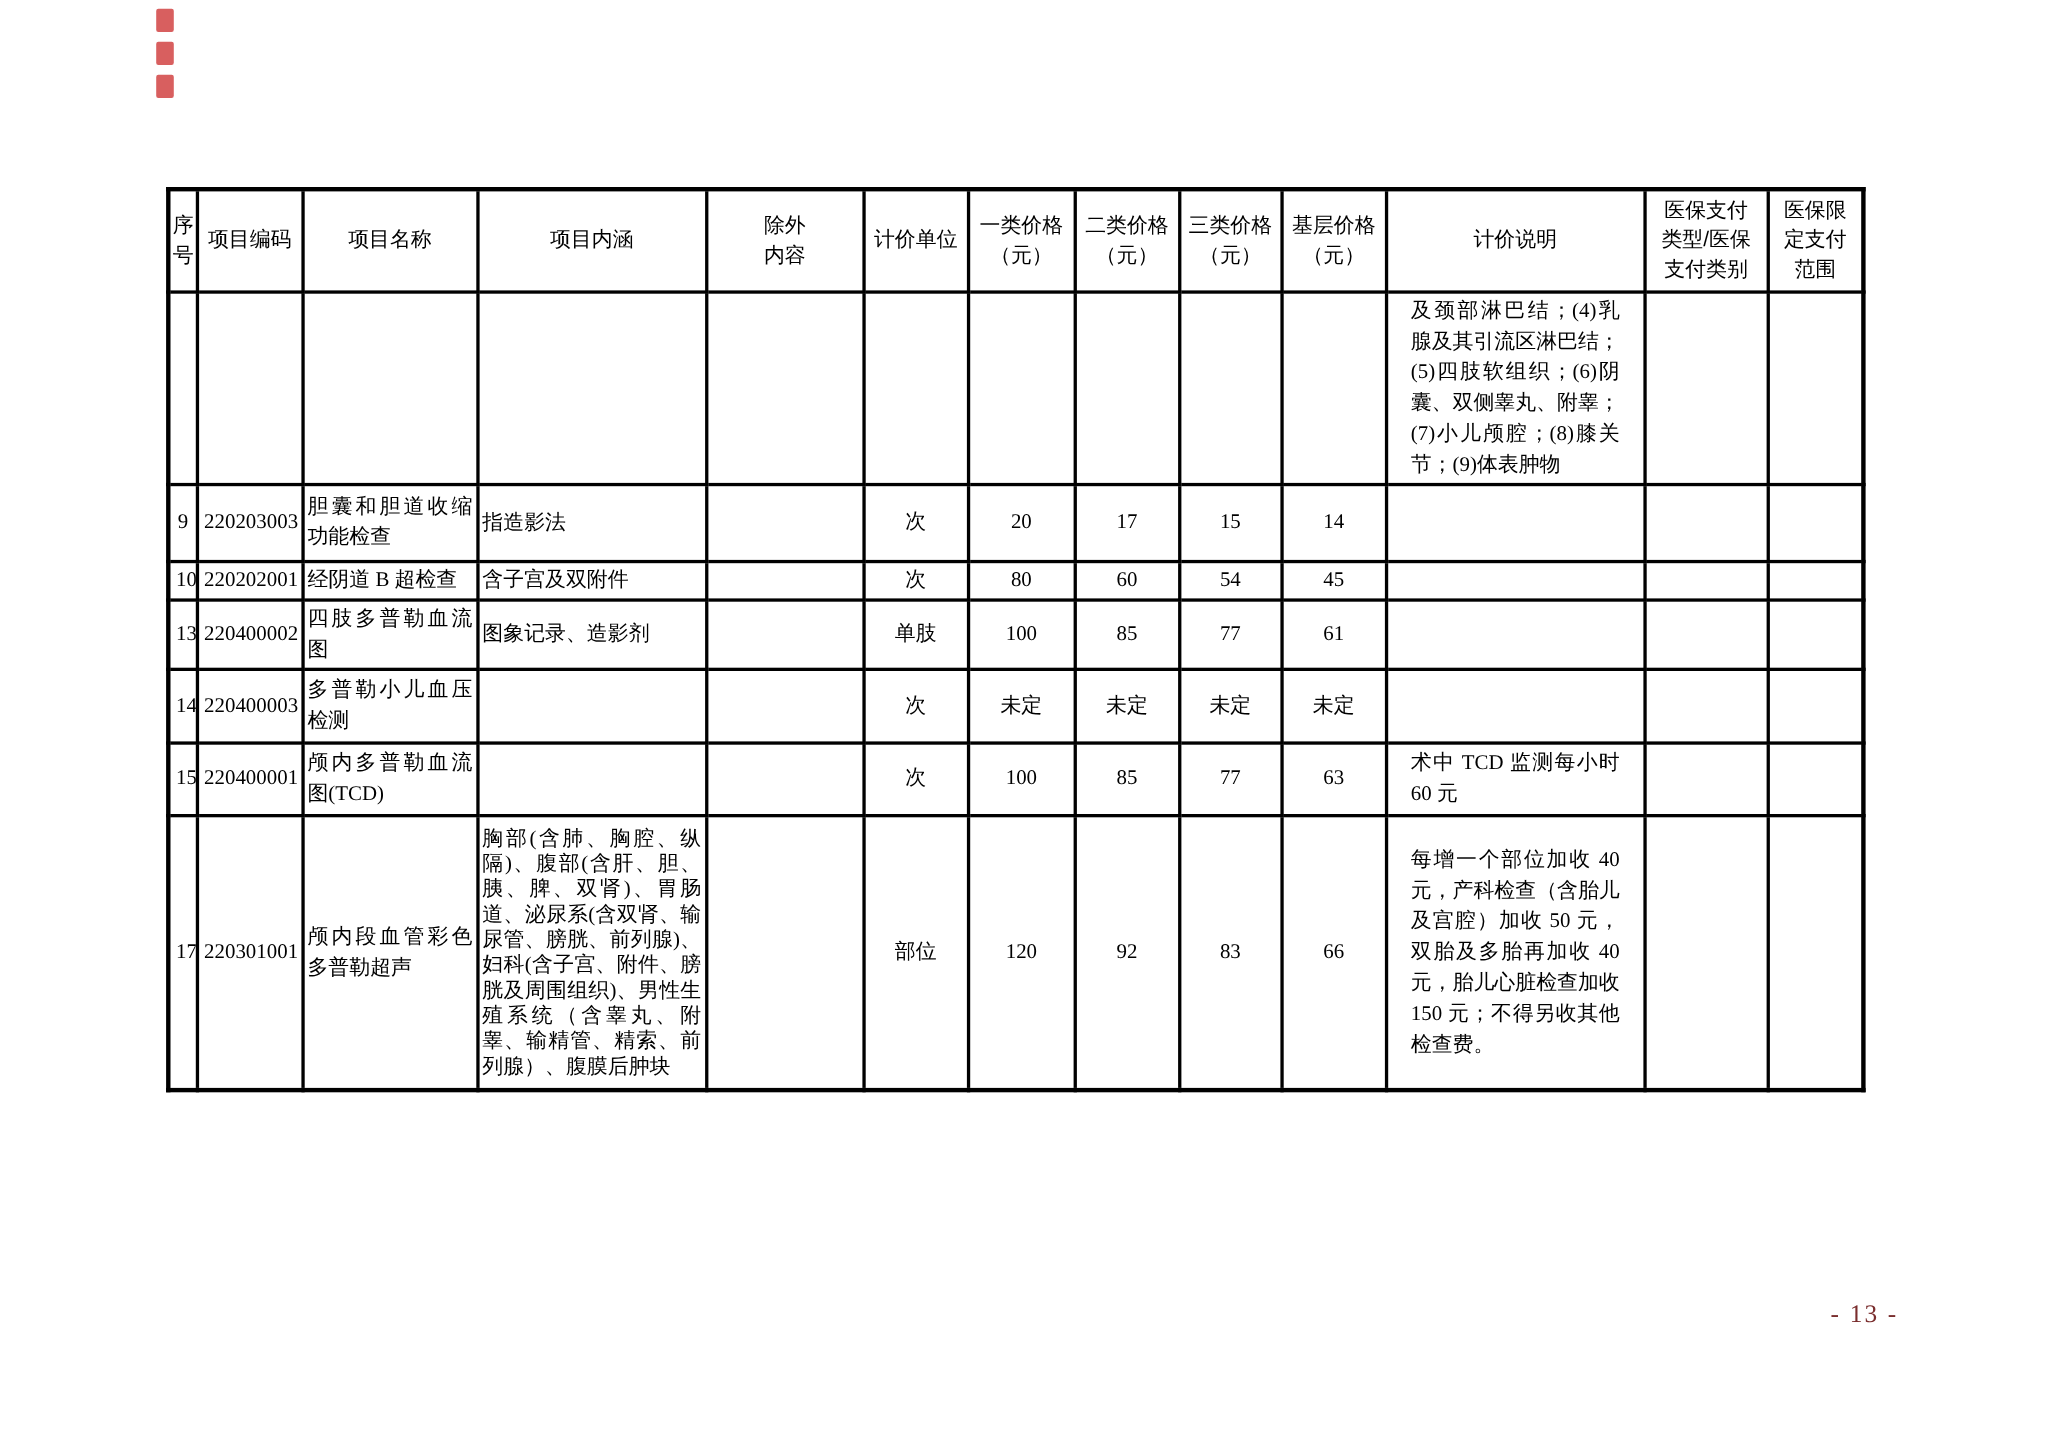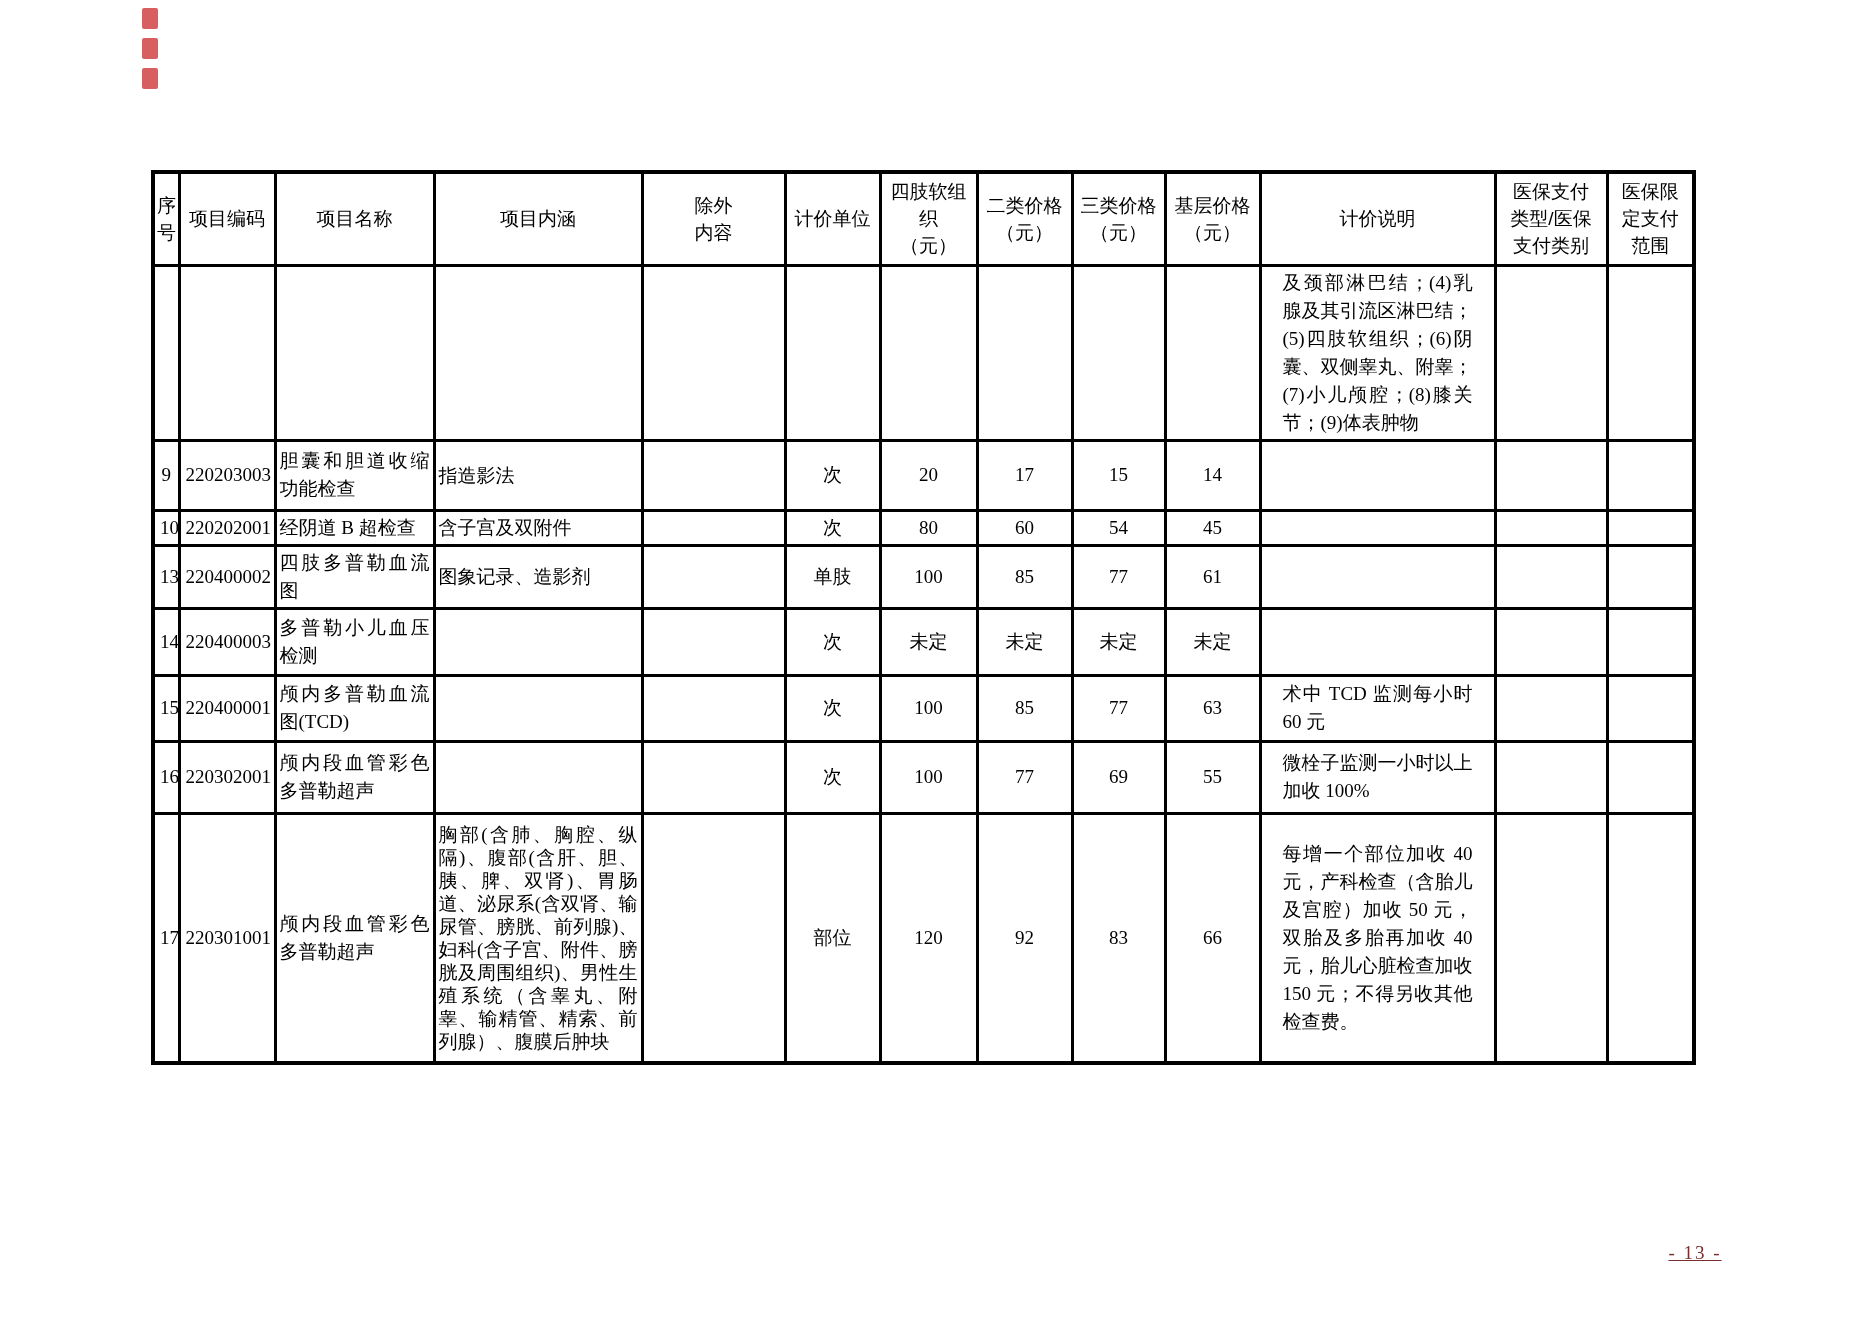--- a/index.html
+++ b/index.html
@@ -46,26 +46,25 @@
     padding: 2px 2px;
   }
   td.cell-no, td.cell-code, td.cell-unit,
   td.cell-p1, td.cell-p2, td.cell-p3, td.cell-p4 { text-align: center; }
   td.cell-name, td.cell-content { text-align: justify; padding: 2px 3px; }
   td.cell-content { line-height: 23px; }
   td.cell-note { text-align: justify; line-height: 28px; padding: 2px 21px; }
   td.cell-unit { white-space: pre-line; }
   .page-number {
     position: absolute;
-    left: 1640px; top: 1242px;
+    left: 1640px; top: 1182px;
     width: 110px;
     text-align: center;
-    font-size: 19px;
+    font-size: 23px;
     letter-spacing: 2px;
-    text-decoration: underline;
   }
 </style>
 </head>
 <body>
 
 <div class="red-marks">
   <div class="red-mark" style="background: rgb(204, 42, 42);"></div>
   <div class="red-mark" style="background: rgb(204, 42, 42);"></div>
   <div class="red-mark" style="background: rgb(204, 42, 42);"></div>
 </div>
@@ -89,21 +88,21 @@
   <thead>
     <tr>
       <th>序
 号</th>
       <th>项目编码</th>
       <th>项目名称</th>
       <th>项目内涵</th>
       <th>除外
 内容</th>
       <th>计价单位</th>
-      <th>四肢软组织
+      <th>一类价格
 （元）</th>
       <th>二类价格
 （元）</th>
       <th>三类价格
 （元）</th>
       <th>基层价格
 （元）</th>
       <th>计价说明</th>
       <th>医保支付
 类型/医保
@@ -197,35 +196,20 @@
         <td class="cell-exclude"></td>
         <td class="cell-unit">次</td>
         <td class="cell-p1">100</td>
         <td class="cell-p2">85</td>
         <td class="cell-p3">77</td>
         <td class="cell-p4">63</td>
         <td class="cell-note">术中 TCD 监测每小时 60 元</td>
         <td class="cell-pay_type"></td>
         <td class="cell-pay_scope"></td>
       </tr>
-      <tr style="height: 72px;">
-        <td class="cell-no">16</td>
-        <td class="cell-code">220302001</td>
-        <td class="cell-name">颅内段血管彩色多普勒超声</td>
-        <td class="cell-content"></td>
-        <td class="cell-exclude"></td>
-        <td class="cell-unit">次</td>
-        <td class="cell-p1">100</td>
-        <td class="cell-p2">77</td>
-        <td class="cell-p3">69</td>
-        <td class="cell-p4">55</td>
-        <td class="cell-note">微栓子监测一小时以上加收 100%</td>
-        <td class="cell-pay_type"></td>
-        <td class="cell-pay_scope"></td>
-      </tr>
       <tr style="height: 250px;">
         <td class="cell-no">17</td>
         <td class="cell-code">220301001</td>
         <td class="cell-name">颅内段血管彩色多普勒超声</td>
         <td class="cell-content">胸部(含肺、胸腔、纵隔)、腹部(含肝、胆、胰、脾、双肾)、胃肠道、泌尿系(含双肾、输尿管、膀胱、前列腺)、妇科(含子宫、附件、膀胱及周围组织)、男性生殖系统（含睾丸、附睾、输精管、精索、前列腺）、腹膜后肿块</td>
         <td class="cell-exclude"></td>
         <td class="cell-unit">部位</td>
         <td class="cell-p1">120</td>
         <td class="cell-p2">92</td>
         <td class="cell-p3">83</td>

